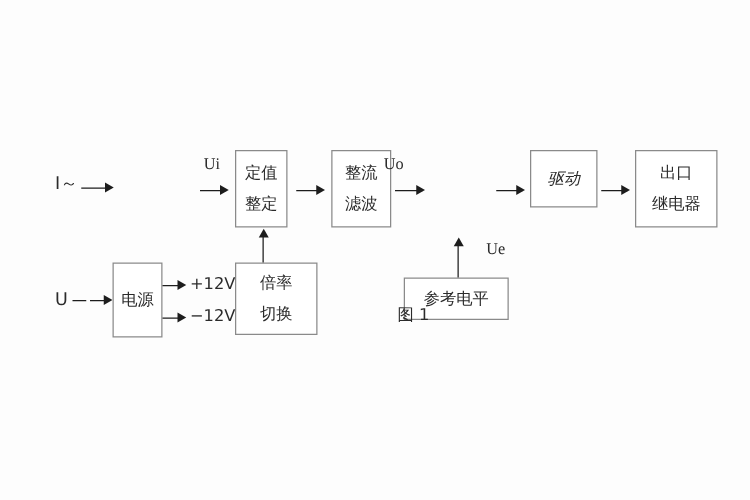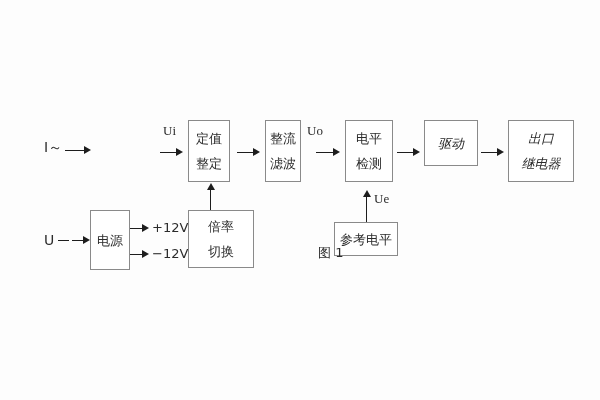--- a/index.html
+++ b/index.html
@@ -92,45 +92,41 @@
   <div class="ah-r" style="left:176px;top:148px;"></div>
 
   <div class="box" style="left:188px;top:120px;width:42px;height:62px;">
     <span class="ln">定值</span>
     <span class="ln">整定</span>
   </div>
 
   <div class="hline" style="left:237px;top:152px;width:20px;"></div>
   <div class="ah-r" style="left:253px;top:148px;"></div>
 
-  <div class="box" style="left:265px;top:120px;width:36px;height:62px;">
+  <div class="box" style="left:265px;top:120px;width:48px;height:62px;">
     <span class="ln">整流</span>
     <span class="ln">滤波</span>
   </div>
 
   <div class="lbl sig" style="left:307px;top:124px;">Uo</div>
   <div class="hline" style="left:316px;top:152px;width:22px;"></div>
   <div class="ah-r" style="left:333px;top:148px;"></div>
 
-  <div class="box" style="left:345px;top:120px;width:48px;height:62px;">
-    <span class="ln">电平</span>
-    <span class="ln">检测</span>
-  </div>
 
   <div class="hline" style="left:397px;top:152px;width:21px;"></div>
   <div class="ah-r" style="left:413px;top:148px;"></div>
 
   <div class="box" style="left:424px;top:120px;width:54px;height:46px;font-style:italic;">
     <span class="ln">驱动</span>
   </div>
 
   <div class="hline" style="left:481px;top:152px;width:21px;"></div>
   <div class="ah-r" style="left:497px;top:148px;"></div>
 
-  <div class="box" style="left:508px;top:120px;width:66px;height:62px;font-style:italic;">
+  <div class="box" style="left:508px;top:120px;width:66px;height:62px;">
     <span class="ln">出口</span>
     <span class="ln">继电器</span>
   </div>
 
   <div class="lbl in" style="left:44px;top:233px;">U</div>
   <div class="lead" style="left:58px;top:240px;width:11px;"></div>
   <div class="hline" style="left:72px;top:240px;width:14px;"></div>
   <div class="ah-r" style="left:83px;top:236px;"></div>
 
   <div class="box" style="left:90px;top:210px;width:40px;height:60px;">
@@ -146,23 +142,23 @@
   <div class="lbl rail" style="left:152px;top:247px;">−12V</div>
 
   <div class="box" style="left:188px;top:210px;width:66px;height:58px;">
     <span class="ln">倍率</span>
     <span class="ln">切换</span>
   </div>
 
   <div class="vline" style="left:210px;top:189px;height:21px;"></div>
   <div class="ah-u" style="left:207px;top:183px;"></div>
 
-  <div class="box" style="left:334px;top:222px;width:64px;height:34px;">
+  <div class="box" style="left:323px;top:222px;width:84px;height:34px;">
     <span class="ln">参考电平</span>
   </div>
 
   <div class="vline" style="left:366px;top:196px;height:26px;"></div>
   <div class="ah-u" style="left:363px;top:190px;"></div>
-  <div class="lbl sig" style="left:374px;top:192px;">Ue</div>
+  <div class="lbl sig" style="left:389px;top:192px;">Ue</div>
 
   <div class="lbl cap" style="left:293px;top:246px;margin-left:25px;">图 1</div>
 
 </div>
 
 </body></html>

